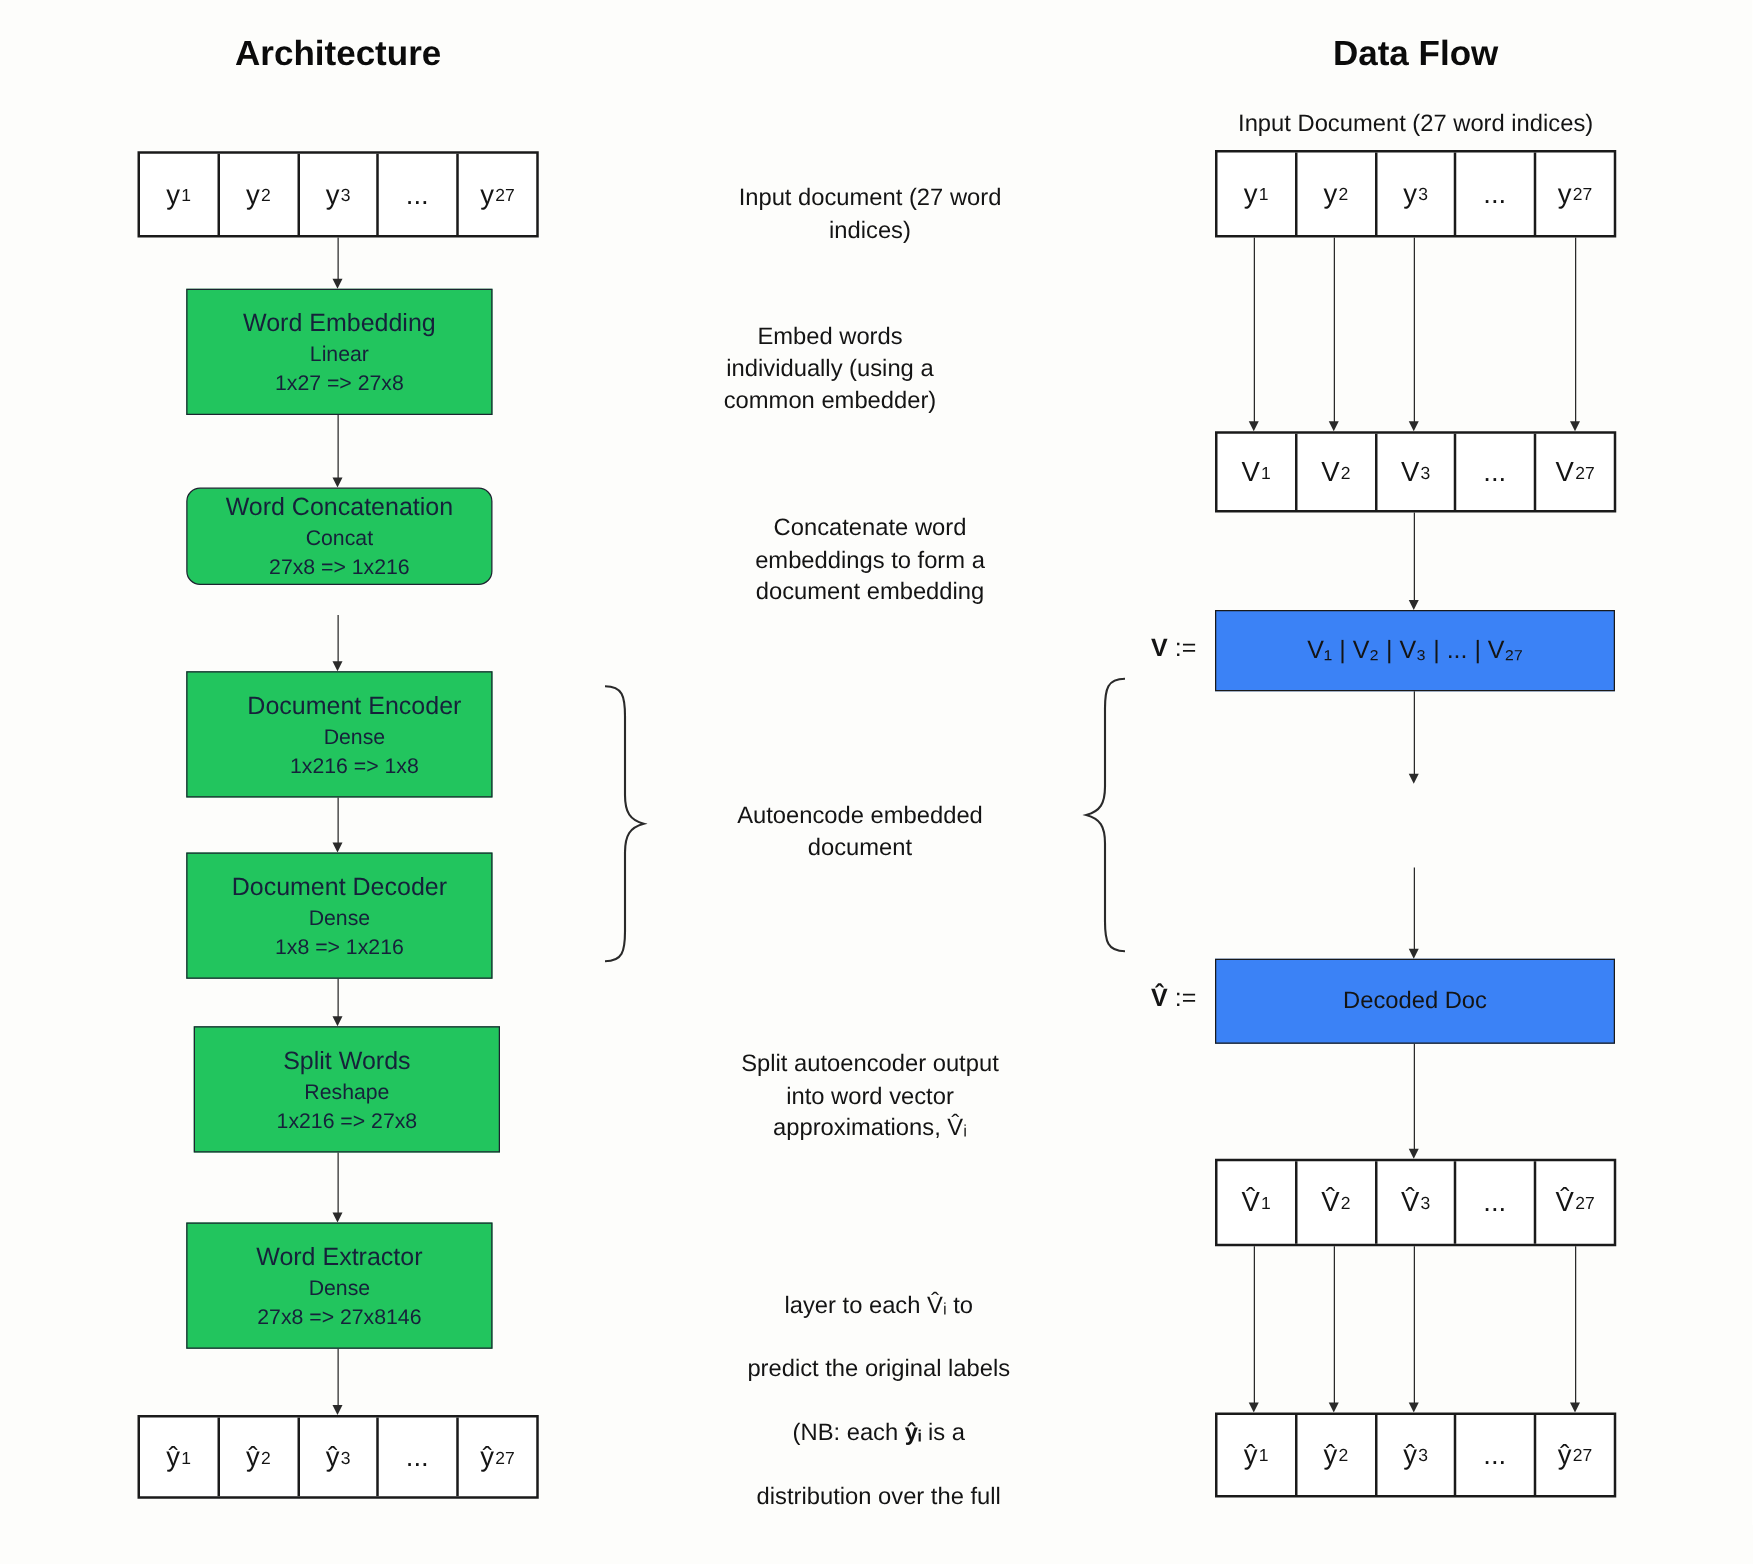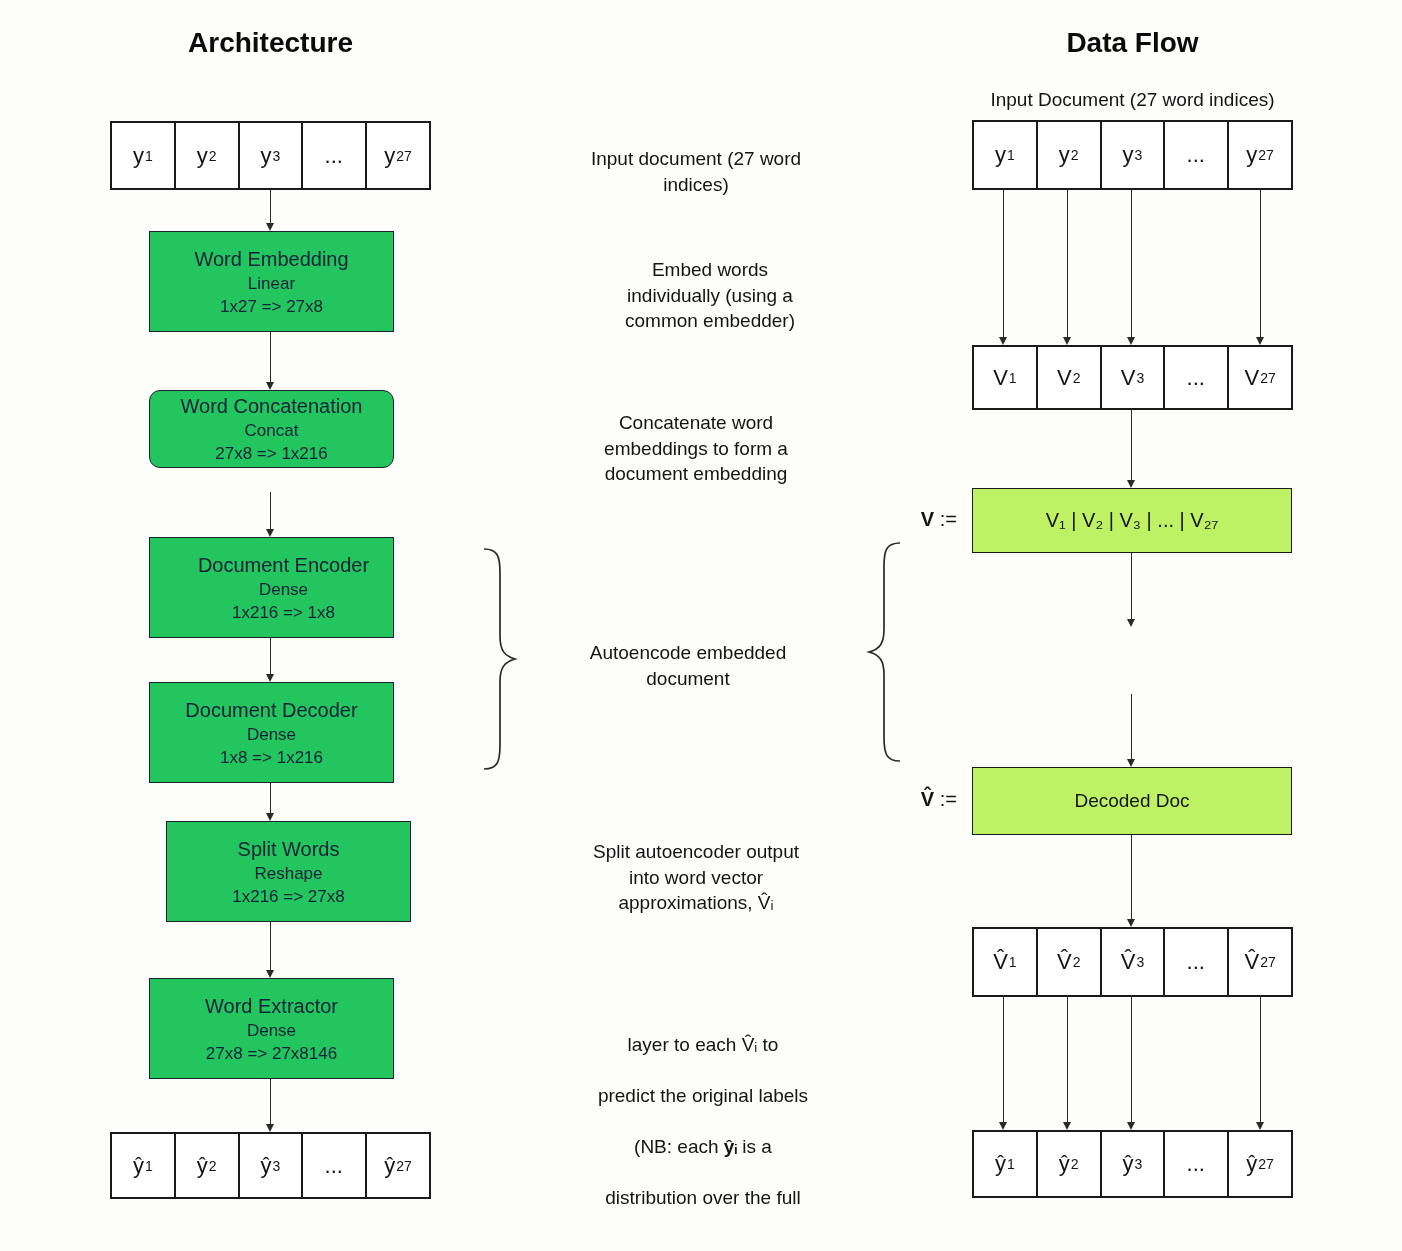--- a/index.html
+++ b/index.html
@@ -14,21 +14,21 @@
   .cell{flex:1 1 0;display:flex;align-items:center;justify-content:center;border-right:2px solid #1a1a1a;font-size:22px;color:#141414;}
   .cell:last-child{border-right:none;}
   .cell sub{font-size:14px;line-height:1;margin-left:1px;}
   
   .bluebox{position:absolute;box-sizing:border-box;background:#22c55e;border:1.5px solid #1d2430;
     display:flex;flex-direction:column;align-items:center;justify-content:center;
     text-align:center;color:#16213a;}
   .bb-name{font-size:20px;line-height:26px;}
   .bb-sub{font-size:17px;line-height:23px;}
   
-  .whitebox{position:absolute;box-sizing:border-box;background:#bef264;border:1.5px solid #1a1a1a;
+  .whitebox{position:absolute;box-sizing:border-box;background:#3b82f6;border:1.5px solid #1a1a1a;
     display:flex;align-items:center;justify-content:center;font-size:19px;color:#141414;}
   
   .anno{position:absolute;font-size:19px;line-height:25.5px;text-align:center;white-space:pre-line;color:#141414;}
   .anno .bold{font-weight:bold;margin-top:29px;}
   
   .assign{position:absolute;font-size:20px;text-align:right;color:#141414;}
   .assign .bold{font-weight:bold;}
   
   .arrow{position:absolute;width:9px;}
   .arrow::before{content:"";position:absolute;left:3.7px;top:0;bottom:5px;width:1.6px;background:#2a2a2a;}
@@ -96,21 +96,21 @@
   <div class="arrow" style="left:266px;top:638px;height:44px;"></div>
 
   <div class="bluebox" style="left:149px;top:682px;width:245px;height:101px;">
     <div class="bb-name">Document Decoder</div>
     <div class="bb-sub">Dense</div>
     <div class="bb-sub">1x8 =&gt; 1x216</div>
   </div>
 
   <div class="arrow" style="left:266px;top:783px;height:38px;"></div>
 
-  <div class="bluebox" style="left:166px;top:821px;width:245px;height:101px;">
+  <div class="bluebox" style="left:155px;top:821px;width:245px;height:101px;">
     <div class="bb-name">Split Words</div>
     <div class="bb-sub">Reshape</div>
     <div class="bb-sub">1x216 =&gt; 27x8</div>
   </div>
 
   <div class="arrow" style="left:266px;top:922px;height:56px;"></div>
 
   <div class="bluebox" style="left:149px;top:978px;width:245px;height:101px;">
     <div class="bb-name">Word Extractor</div>
     <div class="bb-sub">Dense</div>
@@ -137,21 +137,21 @@
         <sub></sub>
       </div>
     <div class="cell">
         <span>ŷ</span>
         <sub>27</sub>
       </div>
   </div>
 
   <div class="anno" style="left:546px;top:146px;width:300px;">Input document (27 word
 indices)</div>
-  <div class="anno" style="left:560px;top:257px;width:300px;">Embed words
+  <div class="anno" style="left:514px;top:257px;width:300px;">Embed words
 individually (using a
 common embedder)</div>
   <div class="anno" style="left:546px;top:410px;width:300px;">Concatenate word
 embeddings to form a
 document embedding</div>
   <div class="anno" style="left:538px;top:640px;width:300px;">Autoencode embedded
 document</div>
   <div class="anno" style="left:546px;top:839px;width:300px;">Split autoencoder output
 into word vector
 approximations, V̂ᵢ</div>

